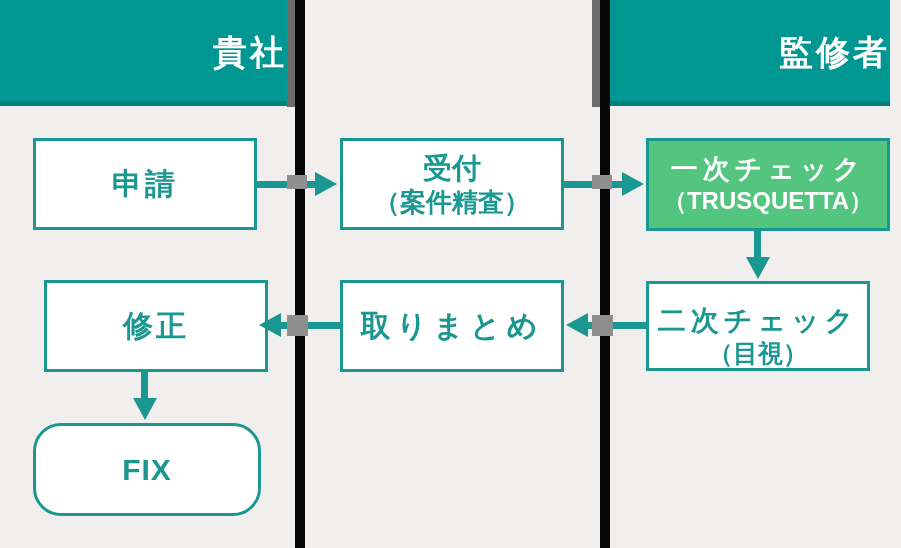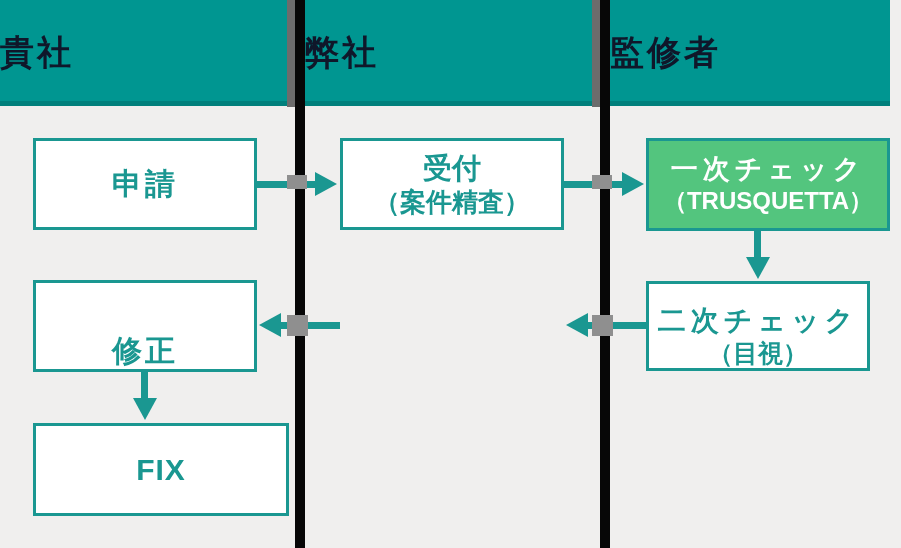--- a/index.html
+++ b/index.html
@@ -19,22 +19,22 @@
   .canvas{
     position:relative;
     width:901px;height:548px;
     background:var(--background);
     overflow:hidden;
   }
   
   .lane-header{
     position:absolute;top:0;height:106px;
     background:var(--teal);
-    color:#0f172a;
-    display:flex;align-items:center;justify-content:flex-start;
+    color:#ffffff;
+    display:flex;align-items:center;justify-content:flex-end;
     font-size:34px;font-weight:bold;letter-spacing:3px;
     box-shadow:inset 0 -5px 0 rgba(0,0,0,0.14);
     z-index:1;
   }
   .lane-header.h1{left:0;width:287px;}
   .lane-header.h2{left:305px;width:287px;}
   .lane-header.h3{left:610px;width:280px;}
   
   .header-strip{
     position:absolute;top:0;height:107px;width:8px;
@@ -76,22 +76,22 @@
     left:646px;top:138px;width:244px;height:93px;
     background:var(--green);color:#ffffff;
   }
   .node.n-ichiji .l1{font-size:27px;letter-spacing:5px;}
   .node.n-ichiji .l2{font-size:24px;letter-spacing:0;}
   .node.n-niji{left:646px;top:281px;width:224px;height:90px;}
   .node.n-niji .l1{font-size:28px;letter-spacing:5px;margin-top:20px;}
   .node.n-niji .l2{font-size:25px;}
   .node.n-torimatome{left:340px;top:280px;width:224px;height:92px;}
   .node.n-torimatome .l1{letter-spacing:6px;}
-  .node.n-shusei{left:33px;top:280px;width:224px;height:92px;justify-content:flex-end;}
-  .node.n-fix{left:33px;top:423px;width:256px;height:93px;}
+  .node.n-shusei{left:44px;top:280px;width:224px;height:92px;}
+  .node.n-fix{left:33px;top:423px;width:228px;height:93px;border-radius:28px;}
   .node.n-fix .l1{letter-spacing:1px;}
   
   .shaft{position:absolute;background:var(--accent);z-index:2;}
   .head{position:absolute;width:0;height:0;z-index:2;}
   .head.right{border-top:12px solid transparent;border-bottom:12px solid transparent;border-left:22px solid var(--accent);}
   .head.left{border-top:12px solid transparent;border-bottom:12px solid transparent;border-right:22px solid var(--accent);}
   .head.down{border-left:12px solid transparent;border-right:12px solid transparent;border-top:22px solid var(--accent);}
   
   .a1-shaft{left:257px;top:181px;width:58px;height:7px;}
   .a1-head{left:315px;top:172px;}
@@ -112,23 +112,20 @@
   .a6-head{left:133px;top:398px;}
 </style>
 </head>
 <body>
 
 <div class="canvas">
 
   <div class="lane-header h1">
     <span>貴社</span>
   </div>
-  <div class="lane-header h2">
-    <span>弊社</span>
-  </div>
   <div class="lane-header h3">
     <span>監修者</span>
   </div>
 
   <div class="header-strip s1"></div>
   <div class="header-strip s2"></div>
 
   <div class="divider d1"></div>
   <div class="divider d2"></div>
 
@@ -144,20 +141,23 @@
   <div class="node n-ichiji">
     <span class="l1">一次チェック</span>
     <span class="l2">（TRUSQUETTA）</span>
   </div>
 
   <div class="node n-niji">
     <span class="l1">二次チェック</span>
     <span class="l2">（目視）</span>
   </div>
 
+  <div class="node single n-torimatome">
+    <span class="l1">取りまとめ</span>
+  </div>
 
   <div class="node single n-shusei">
     <span class="l1">修正</span>
   </div>
 
   <div class="node single n-fix">
     <span class="l1">FIX</span>
   </div>
 
   <div class="shaft a1-shaft"></div>

